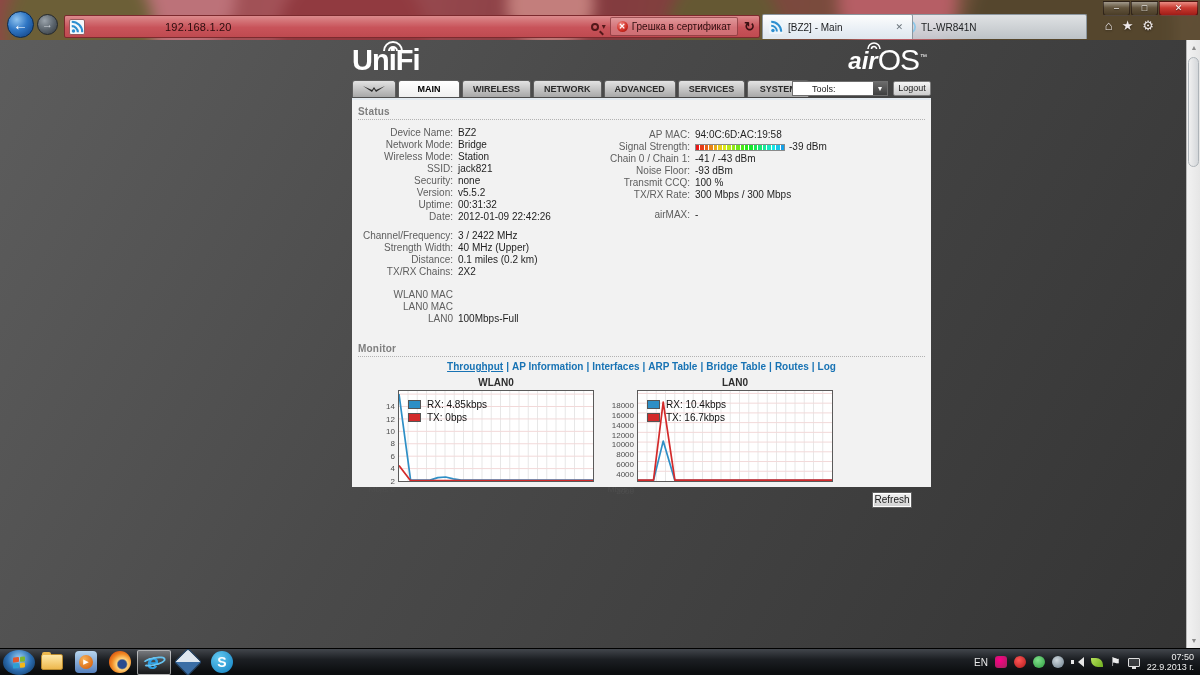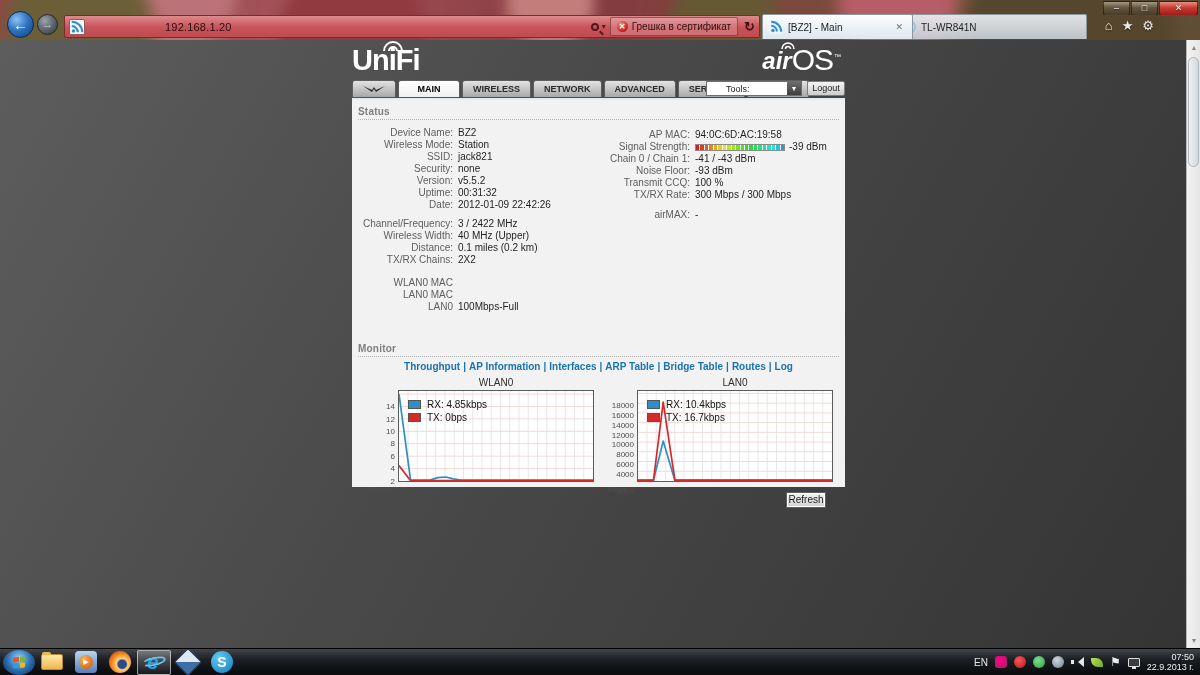--- a/index.html
+++ b/index.html
@@ -71,21 +71,21 @@
     background:linear-gradient(120deg,#5d5d5d 0%, #4a4a4a 40%, #343434 100%); }
 
   .scrollbar { position:absolute; right:0; top:0; width:14px; height:608px;
     background:linear-gradient(90deg,#f2f2f2,#e6e6e6); border-left:1px solid #b9b9b9; }
   .sb-arrow { position:absolute; left:0; width:14px; height:15px; text-align:center;
     font-size:7px; color:#8a8a8a; line-height:15px; }
   .sb-arrow.up { top:0; } .sb-arrow.down { bottom:0; }
   .sb-thumb { position:absolute; left:1px; top:17px; width:11px; height:110px; border:1px solid #aeb4b9;
     border-radius:6px; background:linear-gradient(90deg,#f0f0f0,#d4d7da); }
 
-  .page { position:absolute; left:352px; top:4px; width:493px; }
+  .page { position:absolute; left:352px; top:4px; width:579px; }
 
   
   .logo-row { position:relative; height:36px; }
   .unifi-logo { position:absolute; left:0; top:0; color:#fff; font-size:29px; font-weight:bold;
     letter-spacing:-1px; }
   .unifi-arcs { position:absolute; left:28px; top:-4px; }
   .airos-logo { position:absolute; right:4px; top:2px; color:#fff; display:flex; align-items:flex-end; }
   .airos-air { font-style:italic; font-weight:bold; font-size:24px; line-height:26px; position:relative; }
   .air-arcs { position:absolute; right:-4px; top:-7px; }
   .airos-os { font-size:30px; line-height:28px; font-weight:500; letter-spacing:-1px; }
@@ -119,28 +119,28 @@
   .right-col { position:absolute; left:248px; top:2px; }
   .right-col .lbl { width:84px; }
   .right-col .grp2 { margin-top:8px; }
   .sigbar { display:flex; height:7px; width:90px; border:1px solid #8a8a8a; background:#fff; }
   .sigbar span { flex:1; margin-right:1px; }
   .sigbar span:last-child { margin-right:0; }
 
   .monitor-head { margin-top:4px; }
   .monitor-links { margin-top:4px; text-align:center; font-size:10px; height:12px; }
   .mlink { color:#1873b4; font-weight:bold; text-decoration:none; }
-  .mlink.active { }
+  .mlink.active { text-decoration:underline; }
   .msep { color:#1873b4; font-weight:bold; margin:0 3px; }
 
   .charts-row { display:flex; margin-top:4px; }
   .chart-block { display:flex; flex-direction:column; }
   .chart-block.c0 { margin-left:10px; }
   .chart-block.c1 { margin-left:13px; }
-  .chart-title { font-size:10px; font-weight:normal; color:#2e2e2e; text-align:center; height:13px; }
+  .chart-title { font-size:10px; font-weight:bold; color:#2e2e2e; text-align:center; height:13px; }
   .chart-flex { display:flex; }
   .axis { position:relative; width:30px; flex:none; }
   .axis span { position:absolute; right:3px; font-size:8px; color:#4e4e4e; white-space:nowrap; }
   .plot-wrap { position:relative; border:1px solid #5a5a5a; background:#fff; width:196px; height:92px; }
   .plot-wrap svg { display:block; }
   .legend { position:absolute; left:9px; top:7px; }
   .legend-row { display:flex; align-items:center; gap:6px; height:13px; }
   .legend-swatch { width:13px; height:9px; border:1px solid #555; flex:none; }
   .legend-text { font-size:10px; color:#111; }
 
@@ -330,20 +330,26 @@
         <div class="status-body">
           <div>
               <div class="grp">
                 <div class="row">
                   <span class="lbl">Device Name:</span>
                   <span class="val">
                     <span>BZ2</span>
                   </span>
                 </div>
                 <div class="row">
+                  <span class="lbl">Network Mode:</span>
+                  <span class="val">
+                    <span>Bridge</span>
+                  </span>
+                </div>
+                <div class="row">
                   <span class="lbl">Wireless Mode:</span>
                   <span class="val">
                     <span>Station</span>
                   </span>
                 </div>
                 <div class="row">
                   <span class="lbl">SSID:</span>
                   <span class="val">
                     <span>jack821</span>
                   </span>
@@ -374,21 +380,21 @@
                 </div>
               </div>
               <div class="grp">
                 <div class="row">
                   <span class="lbl">Channel/Frequency:</span>
                   <span class="val">
                     <span>3 / 2422 MHz</span>
                   </span>
                 </div>
                 <div class="row">
-                  <span class="lbl">Wireless Width:</span>
+                  <span class="lbl">Strength Width:</span>
                   <span class="val">
                     <span>40 MHz (Upper)</span>
                   </span>
                 </div>
                 <div class="row">
                   <span class="lbl">Distance:</span>
                   <span class="val">
                     <span>0.1 miles (0.2 km)</span>
                   </span>
                 </div>

